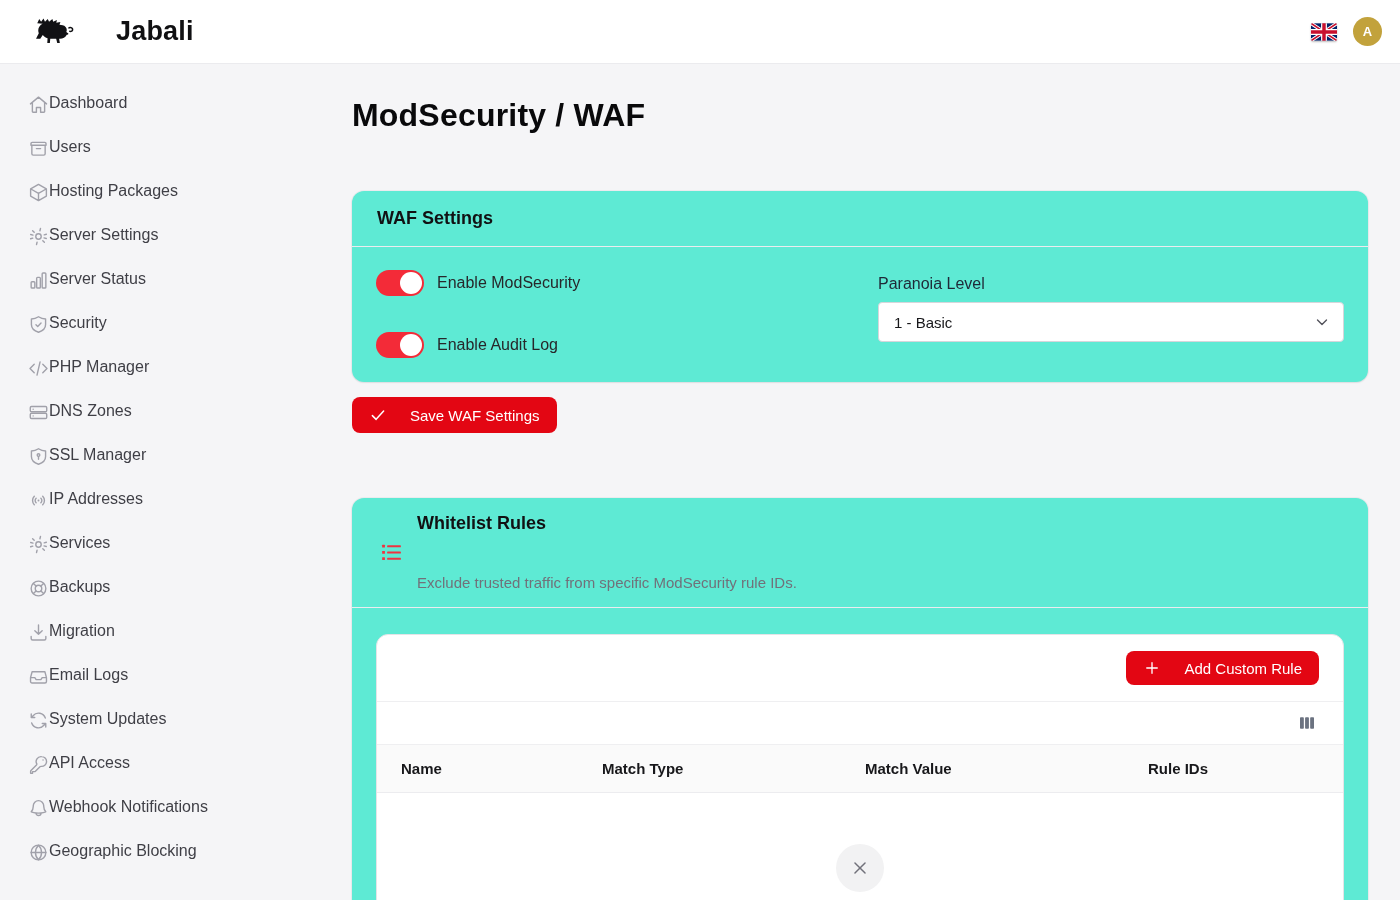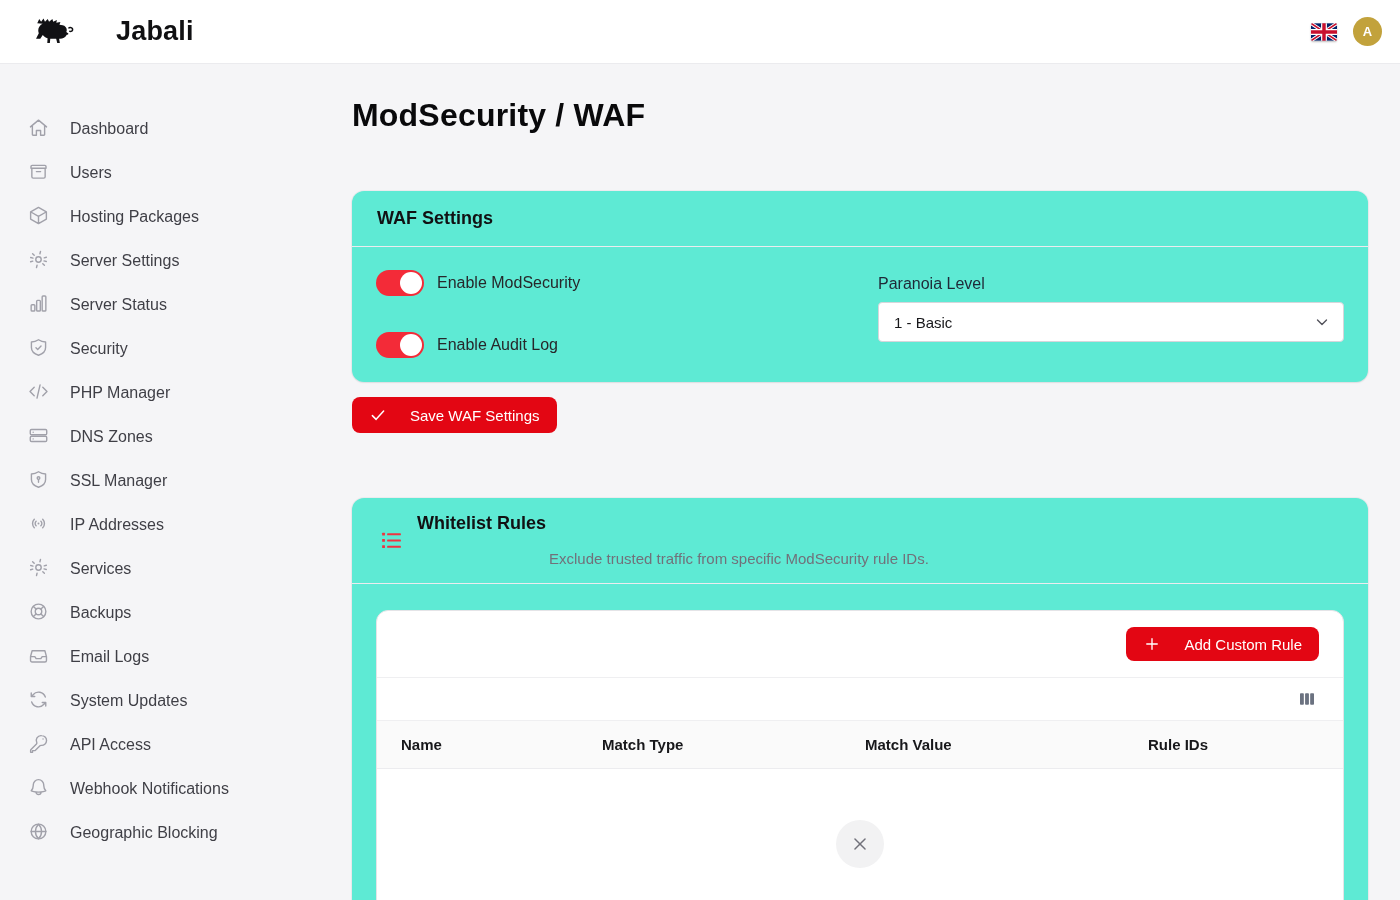--- a/index.html
+++ b/index.html
@@ -13,21 +13,21 @@
   .brand-name { font-size:27px; font-weight:700; color:#101012; letter-spacing:.2px;margin-left:32px; }
   .header-right { margin-left:auto; display:flex; align-items:center; gap:16px; }
   .flag-btn { width:26px; height:18px; border:none; background:transparent; padding:0; cursor:pointer;
     box-shadow:0 1px 2px rgba(0,0,0,.25); border-radius:2px; overflow:hidden; }
   .avatar { width:29px; height:29px; border-radius:50%; display:flex; align-items:center; justify-content:center;
     color:#fff; font-size:13px; font-weight:700; cursor:pointer; }
 
   
   .body-wrap { display:flex; height:836px; }
   .sidebar { width:320px; flex:0 0 320px; padding-top:30px; }
-  .side-item { height:44px; display:flex; align-items:flex-end; gap:21px; padding-left:28px; cursor:pointer; }
+  .side-item { height:44px; display:flex; align-items:flex-start; gap:0; padding-left:28px; cursor:pointer; }
   .side-item svg { color:#a1a1aa; flex:0 0 auto; }
   .side-label { font-size:16px; color:#3f3f46; }
 
   .main { flex:1; padding:33px 32px 0 32px; }
   .page-title { font-size:32px; font-weight:800; color:#09090b; letter-spacing:.2px; }
 
   
   .card { background:#5eead4; border-radius:12px;
     box-shadow:0 1px 2px rgba(16,24,40,.06), 0 0 0 1px rgba(16,24,40,.045); }
   .card-1 { margin-top:57px; }
@@ -46,21 +46,21 @@
   .select-value { font-size:15px; color:#18181b; flex:1; }
 
   .btn-red { display:inline-flex; align-items:center; gap:23px; background:var(--accent-red,#e30613);
     color:#fff; border:none; border-radius:8px; font-size:15px; font-family:inherit;
     padding:0 17px; height:36px; cursor:pointer; }
   .save-row { margin-top:15px; }
 
   
   .card-2 { margin-top:65px; height:600px; overflow:hidden; }
   .wl-head { display:flex; align-items:center; gap:13px; padding:15px 24px 16px 27px; border-bottom:1px solid #ececef; }
-  .wl-titles { display:flex; flex-direction:row; gap:3px; }
+  .wl-titles { display:flex; flex-direction:column; gap:3px; }
   .wl-sub { font-size:15px; color:#71717a;margin-top:37px; }
   .wl-body { padding:26px 24px; }
   .panel { border:1px solid #e4e4e7; border-radius:12px; background:#fff; overflow:hidden; }
   .panel-row1 { height:67px; display:flex; align-items:center; justify-content:flex-end; padding:0 24px;
     border-bottom:1px solid #efeff1; }
   .panel-row1 .btn-red { height:34px; }
   .panel-row2 { height:43px; display:flex; align-items:center; justify-content:flex-end; padding:0 24px;
     border-bottom:1px solid #efeff1; }
   .cols-btn { background:none; border:none; cursor:pointer; padding:2px; display:flex; }
   .thead { display:grid; grid-template-columns:201px 263px 283px 1fr; background:#fafafa;
@@ -187,20 +187,26 @@
 
     <div class="side-item">
       <svg width="21" height="21" viewBox="0 0 24 24" fill="none" stroke="currentColor" stroke-width="1.6" stroke-linecap="round" stroke-linejoin="round">
           <circle cx="12" cy="12" r="8.4"></circle>
           <circle cx="12" cy="12" r="3.7"></circle>
           <path d="m6.2 6.2 3 3m5.6 0 3-3m0 11.6-3-3m-5.6 0-3 3"></path>
         </svg>
       <span class="side-label">Backups</span>
     </div>
 
+    <div class="side-item">
+      <svg width="21" height="21" viewBox="0 0 24 24" fill="none" stroke="currentColor" stroke-width="1.6" stroke-linecap="round" stroke-linejoin="round">
+          <path d="M12 3.5v10.6m0 0 4.2-4.2M12 14.1 7.8 9.9M3.6 16.6v2.2a1.7 1.7 0 0 0 1.7 1.7h13.4a1.7 1.7 0 0 0 1.7-1.7v-2.2"></path>
+        </svg>
+      <span class="side-label">Migration</span>
+    </div>
 
     <div class="side-item">
       <svg width="21" height="21" viewBox="0 0 24 24" fill="none" stroke="currentColor" stroke-width="1.6" stroke-linecap="round" stroke-linejoin="round">
           <path d="M2.9 13.3h4.9l1.5 2.3h5.4l1.5-2.3h4.9M4.7 6.6h14.6l1.8 6.7v4.4a1.7 1.7 0 0 1-1.7 1.7H4.6a1.7 1.7 0 0 1-1.7-1.7v-4.4l1.8-6.7Z"></path>
         </svg>
       <span class="side-label">Email Logs</span>
     </div>
 
     <div class="side-item">
       <svg width="21" height="21" viewBox="0 0 24 24" fill="none" stroke="currentColor" stroke-width="1.6" stroke-linecap="round" stroke-linejoin="round">

